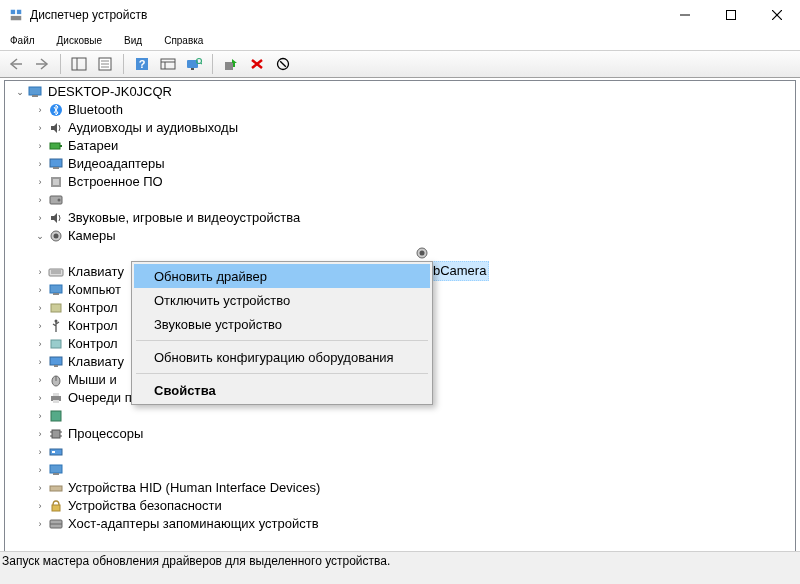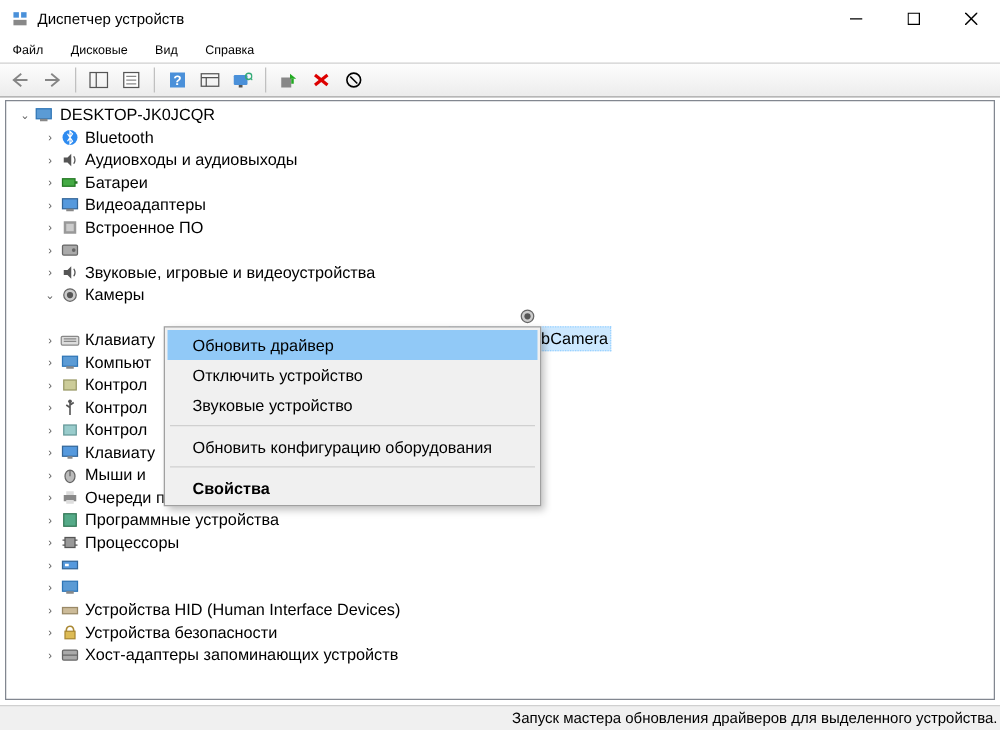--- a/index.html
+++ b/index.html
@@ -23,21 +23,21 @@
   .node-icon { width:16px; height:16px; margin-right:4px; display:flex; align-items:center; justify-content:center; }
   .node-label.sel { background:#cce8ff; border:1px dotted #99d1ff; padding: 0 2px; }
   .indent1 { padding-left: 6px; }
   .indent2 { padding-left: 26px; }
   .indent3 { padding-left: 46px; flex-direction: column; }
   .context-menu { position:absolute; left:126px; top:180px; width:302px; background:#f0f0f0; border:1px solid #a0a0a0; box-shadow: 3px 3px 6px rgba(0,0,0,.25); padding: 2px; font-size: 13px; z-index: 10;}
   .cm-item { height: 24px; display:flex; align-items:center; padding-left: 20px; }
   .cm-item.hl { background:#91c9f7; }
   .cm-item.bold { font-weight: bold; }
   .cm-sep { height:1px; background:#d0d0d0; margin: 4px 2px; }
-  .statusbar { position:absolute; bottom:0; left:0; right:0; height:20px; font-size:12px; padding: 2px 2px; background:#f0f0f0; border-top:1px solid #d0d0d0;text-align:right; }
+  .statusbar { position:absolute; bottom:0; left:0; right:0; height:33px; font-size:12px; padding: 2px 2px; background:#f0f0f0; border-top:1px solid #d0d0d0; }
   svg { display:block; }
 </style>
 </head>
 <body>
 
 <div class="titlebar">
   <span class="app-icon">
     <svg width="14" height="14" viewBox="0 0 16 16">
         <rect x="2" y="2" width="5" height="5" fill="#4a90d9"></rect>
         <rect x="9" y="2" width="5" height="5" fill="#4a90d9"></rect>
@@ -327,21 +327,20 @@
         </span>
         <span class="node-label">Очереди печати</span>
       </div>
     <div class="node indent2">
         <span class="arrow">›</span>
         <span class="node-icon">
           <svg width="16" height="16">
             <rect x="3" y="3" width="10" height="10" fill="#5a8" stroke="#375"></rect>
           </svg>
         </span>
-        <span class="node-label">Программные устройства</span>
       </div>
     <div class="node indent2">
         <span class="arrow">›</span>
         <span class="node-icon">
           <svg width="16" height="16">
             <rect x="4" y="4" width="8" height="8" fill="#999" stroke="#555"></rect>
             <line x1="2" y1="6" x2="4" y2="6" stroke="#555"></line>
             <line x1="2" y1="10" x2="4" y2="10" stroke="#555"></line>
             <line x1="12" y1="6" x2="14" y2="6" stroke="#555"></line>
             <line x1="12" y1="10" x2="14" y2="10" stroke="#555"></line>

